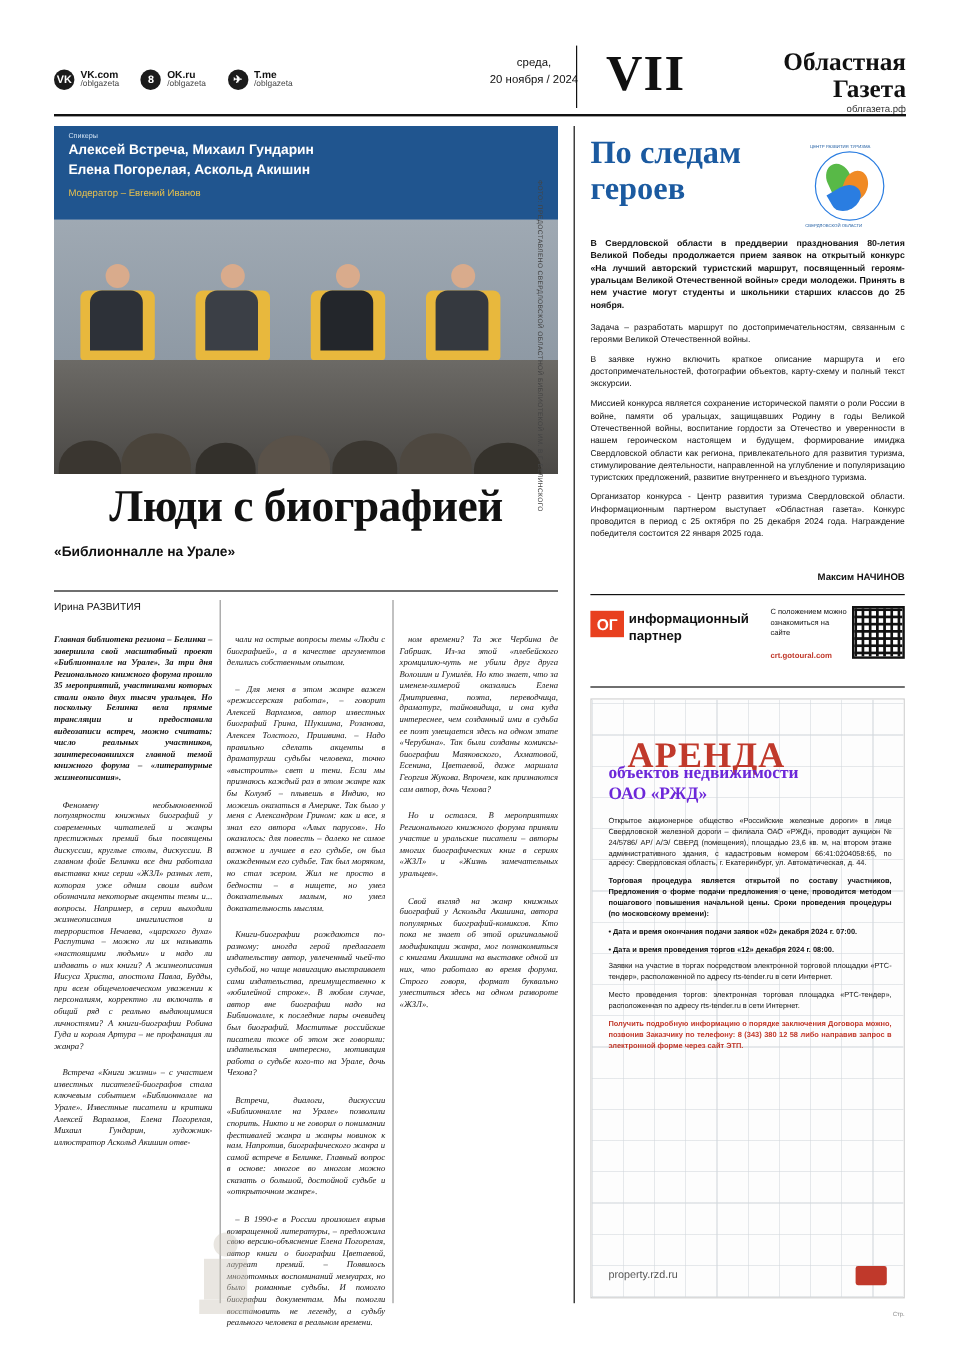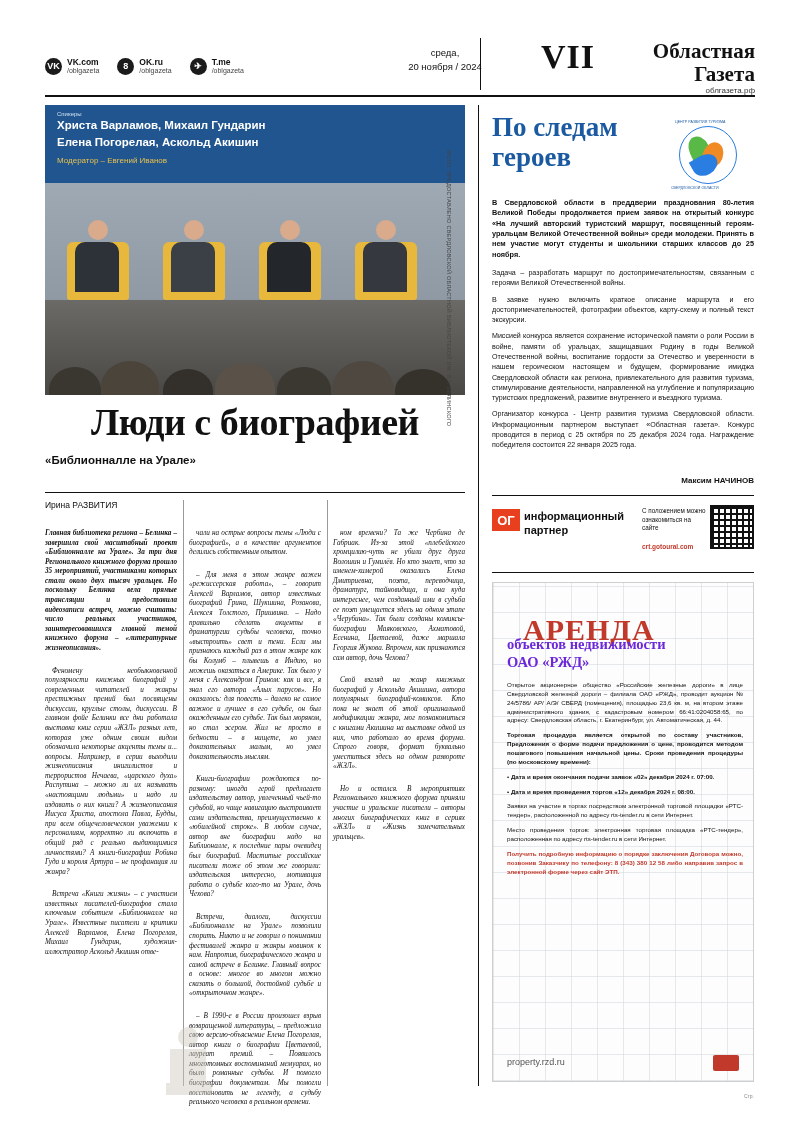--- a/index.html
+++ b/index.html
@@ -30,22 +30,22 @@
   .soc .txt { line-height:1.05; font-family:"Liberation Sans", sans-serif; }
   .soc .t1 { font-size:8.5px; font-weight:bold; color:#111; }
   .soc .t2 { font-size:7px; color:#444; }
 
   .date-block {
     position:absolute; left:390px; top:46px; width:110px;
     text-align:center; font-family:"Liberation Sans", sans-serif;
     font-size:9.5px; line-height:1.5; color:#111;
   }
   .roman {
-    position:absolute; left:505px; top:38px; width:90px; text-align:right;
-    font-family:"Liberation Serif", serif; font-size:34px; font-weight:bold;
+    position:absolute; left:505px; top:38px; width:90px; text-align:left;
+    font-family:"Liberation Serif", serif; font-size:42px; font-weight:bold;
     letter-spacing:1px;
   }
   .logo {
     position:absolute; right:45px; top:40px; text-align:right;
   }
   .logo .l1 { font-family:"Liberation Serif", serif; font-size:21px; font-weight:bold; line-height:1.08; }
   .logo .l2 { font-family:"Liberation Serif", serif; font-size:21px; font-weight:bold; line-height:1.08; }
   .logo .l3 { font-family:"Liberation Sans", sans-serif; font-size:8px; color:#333; margin-top:1px; }
 
   .rule-top { position:absolute; left:45px; top:95px; width:710px; height:2px; background:#111; }
@@ -300,21 +300,21 @@
       <div class="aud" style="left:4px;width:52px;height:46px;"></div>
       <div class="aud" style="left:56px;width:58px;height:52px;background:#4a443b;"></div>
       <div class="aud" style="left:118px;width:50px;height:44px;background:#33302b;"></div>
       <div class="aud" style="left:170px;width:60px;height:50px;background:#5a5249;"></div>
       <div class="aud" style="left:232px;width:54px;height:46px;background:#3b3731;"></div>
       <div class="aud" style="left:288px;width:60px;height:52px;background:#4e4840;"></div>
       <div class="aud" style="left:350px;width:56px;height:44px;background:#35322c;"></div>
     </div>
     <div class="banner">
       <div class="small">Спикеры</div>
-      <div class="names">Христа Варламов, Михаил Гундарин</div>
+      <div class="names">Алексей Встреча, Михаил Гундарин</div>
       <div class="names">Елена Погорелая, Аскольд Акишин</div>
       <div class="mod">Модератор – Евгений Иванов</div>
     </div>
   </div>
   <div class="photo-credit">ФОТО: ПРЕДОСТАВЛЕНО СВЕРДЛОВСКОЙ ОБЛАСТНОЙ БИБЛИОТЕКОЙ ИМ. В.Г. БЕЛИНСКОГО</div>
 
   <div class="headline">Люди с биографией</div>
   <div class="subhead">
     <div>«Библионналле на Урале»</div>
   </div>
@@ -333,22 +333,22 @@
     </div>
     <div class="col b">
       <p>чали на острые вопросы темы «Люди с биографией», а в качестве аргументов делились собственным опытом.</p>
       <p>– Для меня в этом жанре важен «режиссерская работа», – говорит Алексей Варламов, автор известных биографий Грина, Шукшина, Розанова, Алексея Толстого, Пришвина. – Надо правильно сделать акценты в драматургии судьбы человека, точно «выстроить» свет и тени. Если мы признаюсь каждый раз в этом жанре как бы Колумб – плывешь в Индию, но можешь оказаться в Америке. Так было у меня с Александром Грином: как и все, я знал его автора «Алых парусов». Но оказалось: для повесть – далеко не самое важное и лучшее в его судьбе, он был окажденным его судьбе. Так был моряком, но стал эсером. Жил не просто в бедности – в нищете, но умел доказательных малым, но умел доказательность мыслям.</p>
       <p>Книги-биографии рождаются по-разному: иногда герой предлагает издательству автор, увлеченный чьей-то судьбой, но чаще навигацию выстраивает сами издательства, преимущественно к «юбилейной строке». В любом случае, автор вне биографии надо на Библионалле, к последние пары очевидец был биографий. Маститые российские писатели тоже об этом же говорили: издательская интересно, мотивация работа о судьбе кого-то на Урале, дочь Чехова?</p>
       <p>Встречи, диалоги, дискуссии «Библионналле на Урале» позволили спорить. Никто и не говорил о понимании фестивалей жанра и жанры новинок к нам. Напротив, биографического жанра и самой встрече в Белинке. Главный вопрос в основе: многое во многом можно сказать о большой, достойной судьбе и «открыточном жанре».</p>
       <p>– В 1990-е в России произошел взрыв возвращенной литературы, – предложила свою версию-объяснение Елена Погорелая, автор книги о биографии Цветаевой, лауреат премий. – Появилось многотомных воспоминаний мемуарах, но было романные судьбы. И помогло биографии документам. Мы помогли восстановить не легенду, а судьбу реального человека в реальном времени.</p>
     </div>
     <div class="col c">
       <p>ном времени? Та же Чербина де Габриак. Из-за этой «плебейского хромцилию-чуть не убили друг друга Волошин и Гумилёв. Но кто знает, что за именем-химерой оказались Елена Дмитриевна, поэта, переводчица, драматург, тайновидица, и она куда интереснее, чем созданный ими в судьба ее поэт умещается здесь на одном этапе «Черубина». Так были созданы комиксы-биографии Маяковского, Ахматовой, Есенина, Цветаевой, даже маршала Георгия Жукова. Впрочем, как признаются сам автор, дочь Чехова?</p>
+      <p>Но и остался. В мероприятиях Регионального книжного форума приняли участие и уральские писатели – авторы многих биографических книг в сериях «ЖЗЛ» и «Жизнь замечательных уральцев».</p>
       <p>Свой взгляд на жанр книжных биографий у Аскольда Акишина, автора популярных биографий-комиксов. Кто пока не знает об этой оригинальной модификации жанра, мог познакомиться с книгами Акишина на выставке одной из них, что работало во время форума. Строго говоря, формат буквально уместиться здесь на одном развороте «ЖЗЛ».</p>
-      <p>Но и остался. В мероприятиях Регионального книжного форума приняли участие и уральские писатели – авторы многих биографических книг в сериях «ЖЗЛ» и «Жизнь замечательных уральцев».</p>
     </div>
   </div>
 
   <div class="rt-title">
     <div>По следам</div>
     <div>героев</div>
   </div>
   <div class="rt-logo">
     <div class="circ"></div>
     <div class="leaf l-g"></div>

